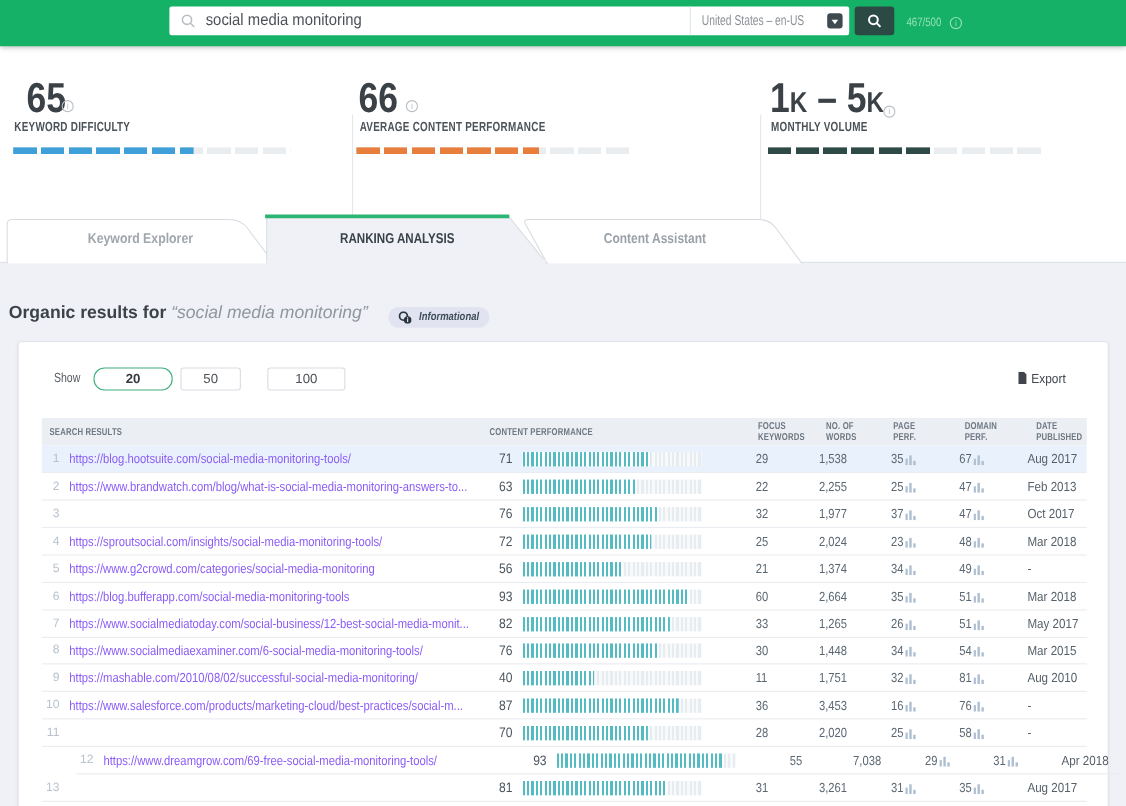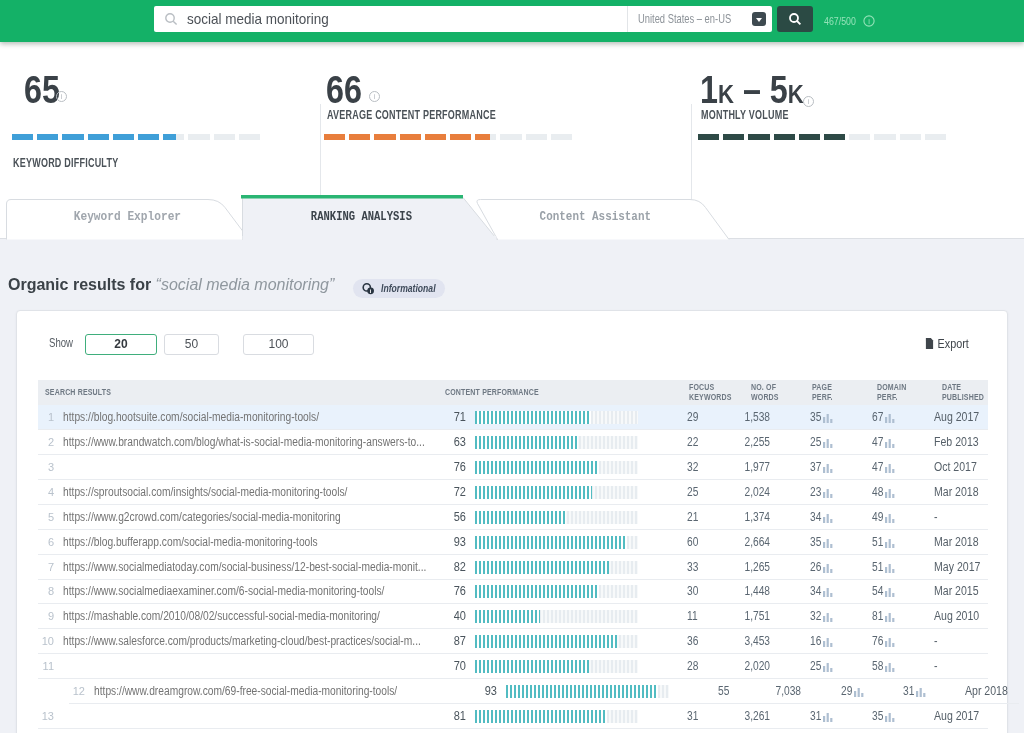--- a/index.html
+++ b/index.html
@@ -26,41 +26,41 @@
   .bignum { position:absolute; top:75px; font-size:38px; font-weight:bold; color:#3a4147; line-height:30px; }
   .cardlabel { position:absolute; top:108px; font-size:12px; font-weight:bold; color:#4b5258; letter-spacing:.3px; }
   .segtrack { position:absolute; top:134px; width:252px; height:6px;
      background:repeating-linear-gradient(90deg,#e9edf0 0 21.2px, #ffffff 21.2px 25.2px); }
   .segfill { position:absolute; left:0; top:0; height:6px; }
   .info { display:inline-block; width:11px; height:11px; border:1px solid #b9bec3; border-radius:50%; position:relative; vertical-align:middle; }
   .info.abs { position:absolute; }
   .info:after { content:"i"; position:absolute; left:0; right:0; top:0; bottom:0; font-size:8px; line-height:10px; text-align:center; color:#b9bec3; font-style:normal; }
 
   
-  .tabtext { position:absolute; z-index:4; top:194px; height:45px; line-height:45px; font-size:13px; font-weight:bold; text-align:center;font-family:Liberation Mono, monospace; }
+  .tabtext { position:absolute; z-index:4; top:194px; height:45px; line-height:45px; font-size:13px; font-weight:bold; text-align:center; }
 
   
   .heading { position:absolute; left:8px; top:276px; font-size:16px; color:#3b4248; font-weight:bold; }
   .heading .quoted { font-weight:normal; font-style:italic; color:#8f979e; }
   .badge { position:absolute; left:353px; top:279px; width:92px; height:19px; background:#e1e4f0; border-radius:10px; }
   .badge .btxt { position:absolute; left:28px; top:0; height:19px; line-height:19px; font-style:italic; font-size:10.5px; font-weight:bold; color:#3e4a5a; transform:scaleX(.82); transform-origin:0 50%; }
 
   
   .card { position:absolute; left:16px; top:310px; width:992px; height:440px; background:#fff; border:1px solid #e0e3e8; border-radius:4px; box-shadow:0 1px 3px rgba(30,40,60,.05); }
   .showlbl { position:absolute; left:32px; top:25px; font-size:12px; color:#555b62; transform:scaleX(.8); transform-origin:0 50%; }
   .pillbtn { position:absolute; top:23px; height:21px; background:#fff; border:1px solid #d9dce1; border-radius:3px; font-size:12px; color:#4c5157; text-align:center; line-height:19px; }
   .pill-active { border:1px solid #3fae7c; color:#34393f; font-weight:bold; }
   .exportbtn { position:absolute; left:908px; top:26px; font-size:12px; color:#3f454b; transform:scaleX(.9); transform-origin:0 50%; }
 
   
   .thead { position:absolute; left:21px; top:69px; width:950px; height:25px; background:#ebeef2; color:#6e7883; font-weight:bold; }
   .th { position:absolute; font-size:9px; line-height:9.5px; letter-spacing:.2px; }
   .trow { position:absolute; left:21px; width:950px; height:25px; border-bottom:1px solid #e9ecf0; font-size:12px; }
   .trow .num { position:absolute; right:934px; top:0; height:24px; line-height:24px; color:#b9c2cc; font-size:11px; }
-  .trow .url { position:absolute; left:25px; top:0; height:24px; line-height:24px; color:#737373; }
+  .trow .url { position:absolute; left:25px; top:0; height:24px; line-height:24px; color:#8b5cf6; }
   .trow .cp  { position:absolute; right:522px; top:0; height:24px; line-height:24px; color:#4a545c; font-size:12.5px; transform:scaleX(.88); transform-origin:100% 50%;}
   .bar { position:absolute; left:437px; top:6px; width:163px; height:13px;
      background:repeating-linear-gradient(90deg,#e7ecf0 0 2px, #f7f9fa 2px 4px); }
   .barfill { position:absolute; left:0; top:0; height:13px;
      background:repeating-linear-gradient(90deg,#52bcc2 0 2px, #ffffff 2px 4px); }
   .trow .fk { position:absolute; left:649px; top:0; height:24px; line-height:24px; color:#5a6671; transform:scaleX(.85); transform-origin:0 50%; }
   .trow .words { position:absolute; right:218px; top:0; height:24px; line-height:24px; color:#5a6671; transform:scaleX(.85); transform-origin:100% 50%; }
   .trow .pp { position:absolute; right:167px; top:0; height:24px; line-height:24px; color:#5a6671; transform:scaleX(.85); transform-origin:100% 50%; }
   .trow .dp { position:absolute; right:105px; top:0; height:24px; line-height:24px; color:#5a6671; transform:scaleX(.85); transform-origin:100% 50%; }
   .trow .date { position:absolute; white-space:nowrap; left:896px; top:0; height:24px; line-height:24px; color:#555f68; transform:scaleX(.88); transform-origin:0 50%; }
@@ -93,21 +93,21 @@
     </svg>
 </div>
 
 <div class="band">
   <div class="vsep" style="left:320px;"></div>
   <div class="vsep" style="left:691px;"></div>
 </div>
 
 <div class="bignum" style="left:12px;margin-left:12px;"><span class="sx" style="--sx:.85;">65</span></div>
 <span class="info abs" style="left:56px;top:91px;"></span>
-<div class="cardlabel" style="left:13px;margin-top:48px;"><span class="sx" style="--sx:.75;">KEYWORD DIFFICULTY</span></div>
+<div class="cardlabel" style="left:13px;"><span class="sx" style="--sx:.75;">KEYWORD DIFFICULTY</span></div>
 <div class="segtrack" style="left:12px;">
     <div class="segfill" style="width:163.8px;background:repeating-linear-gradient(90deg,#3f9fd8 0 21.2px,#ffffff 21.2px 25.2px);"></div>
   </div>
 
 <div class="bignum" style="left:326px;"><span class="sx" style="--sx:.85;">66</span></div>
 <span class="info abs" style="left:369px;top:91px;"></span>
 <div class="cardlabel" style="left:327px;"><span class="sx" style="--sx:.75;">AVERAGE CONTENT PERFORMANCE</span></div>
 <div class="segtrack" style="left:324px;">
     <div class="segfill" style="width:166.3px;background:repeating-linear-gradient(90deg,#e87e3c 0 21.2px,#ffffff 21.2px 25.2px);"></div>
   </div>
@@ -135,21 +135,21 @@
   <svg class="abs" style="left:9px;top:4px;" width="13" height="12" viewBox="0 0 13 12">
       <circle cx="4.8" cy="4.4" r="3.6" fill="none" stroke="#2a3542" stroke-width="1.6"></circle>
       <circle cx="8.6" cy="7.8" r="3.4" fill="#2a3542"></circle>
       <text x="8.6" y="10.1" font-size="6" fill="#fff" text-anchor="middle" font-family="Liberation Sans" font-weight="bold">i</text>
     </svg>
   <div class="btxt">Informational</div>
 </div>
 
 <div class="card">
   <div class="showlbl">Show</div>
-  <div class="pillbtn pill-active" style="left:68px;width:72px;">20</div>
+  <div class="pillbtn pill-active" style="left:68px;width:72px;border-radius:10px;">20</div>
   <div class="pillbtn" style="left:147px;width:55px;">50</div>
   <div class="pillbtn" style="left:226px;width:71px;">100</div>
   <div class="exportbtn"><svg style="vertical-align:-2px;margin-right:4px;" width="10" height="12" viewBox="0 0 10 12">
         <path d="M1 0 L6.5 0 L9 2.5 L9 11 L1 11 Z" fill="#3f454b"></path>
       </svg>Export</div>
 
   <div class="thead">
     <div class="th" style="left:7px;top:8px;"><span class="sx" style="--sx:.78;">SEARCH RESULTS</span></div>
     <div class="th" style="left:407px;top:8px;"><span class="sx" style="--sx:.78;">CONTENT PERFORMANCE</span></div>
     <div class="th" style="left:651px;top:3px;"><span class="sx" style="--sx:.78;">FOCUS<br>KEYWORDS</span></div>

